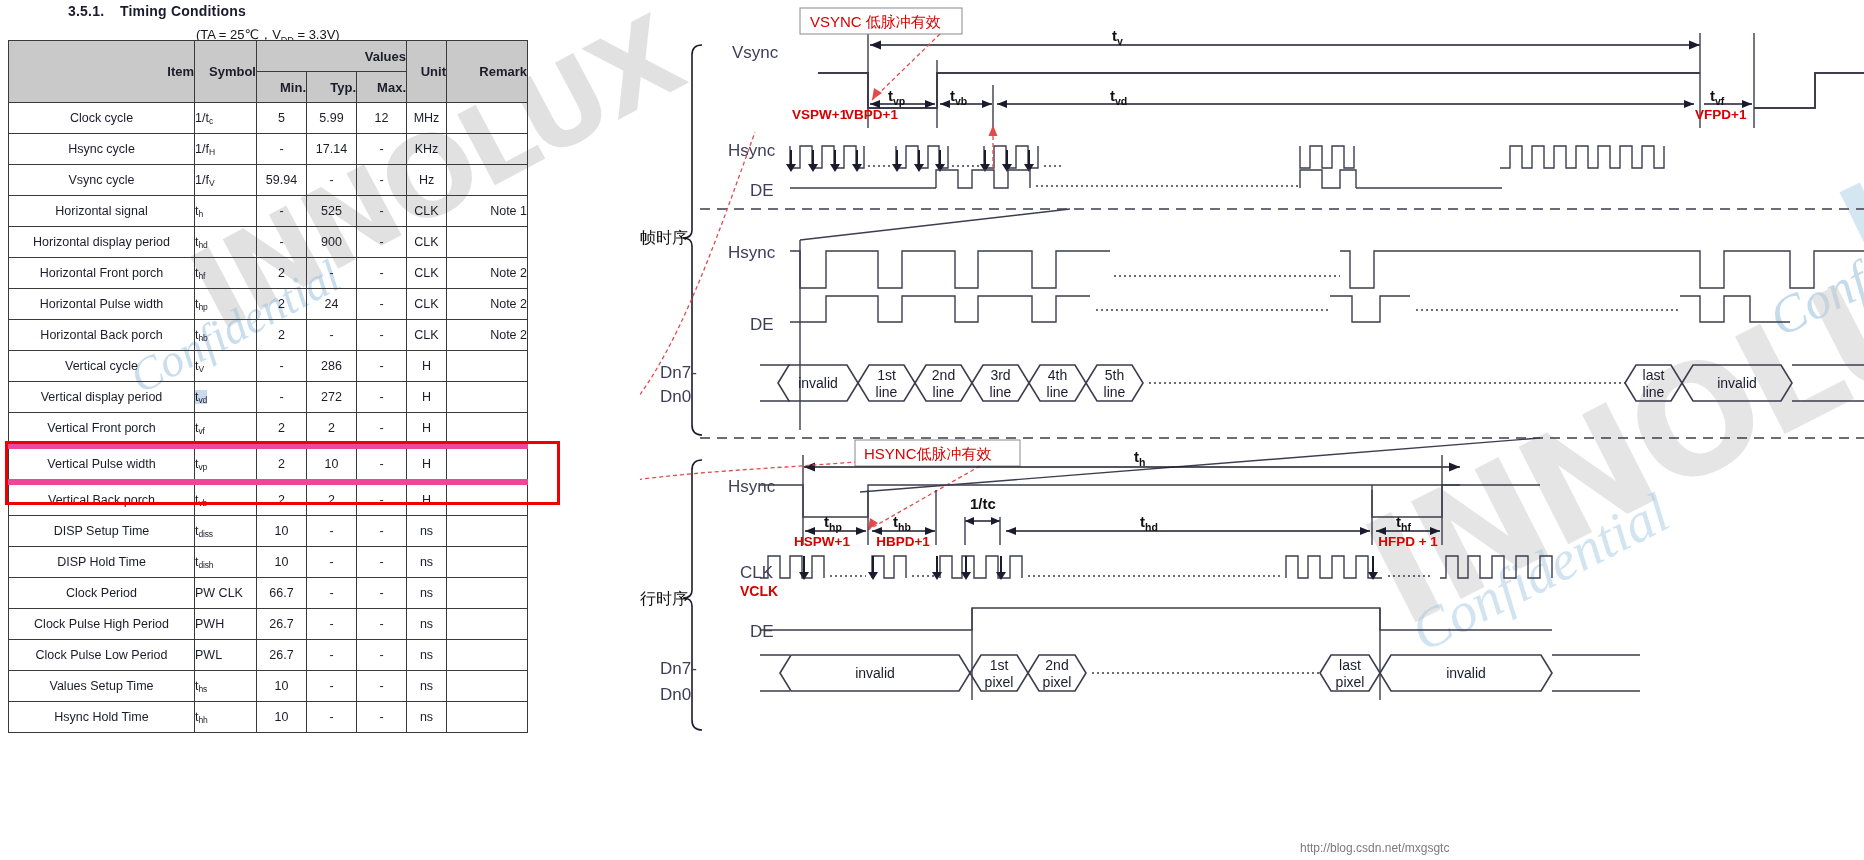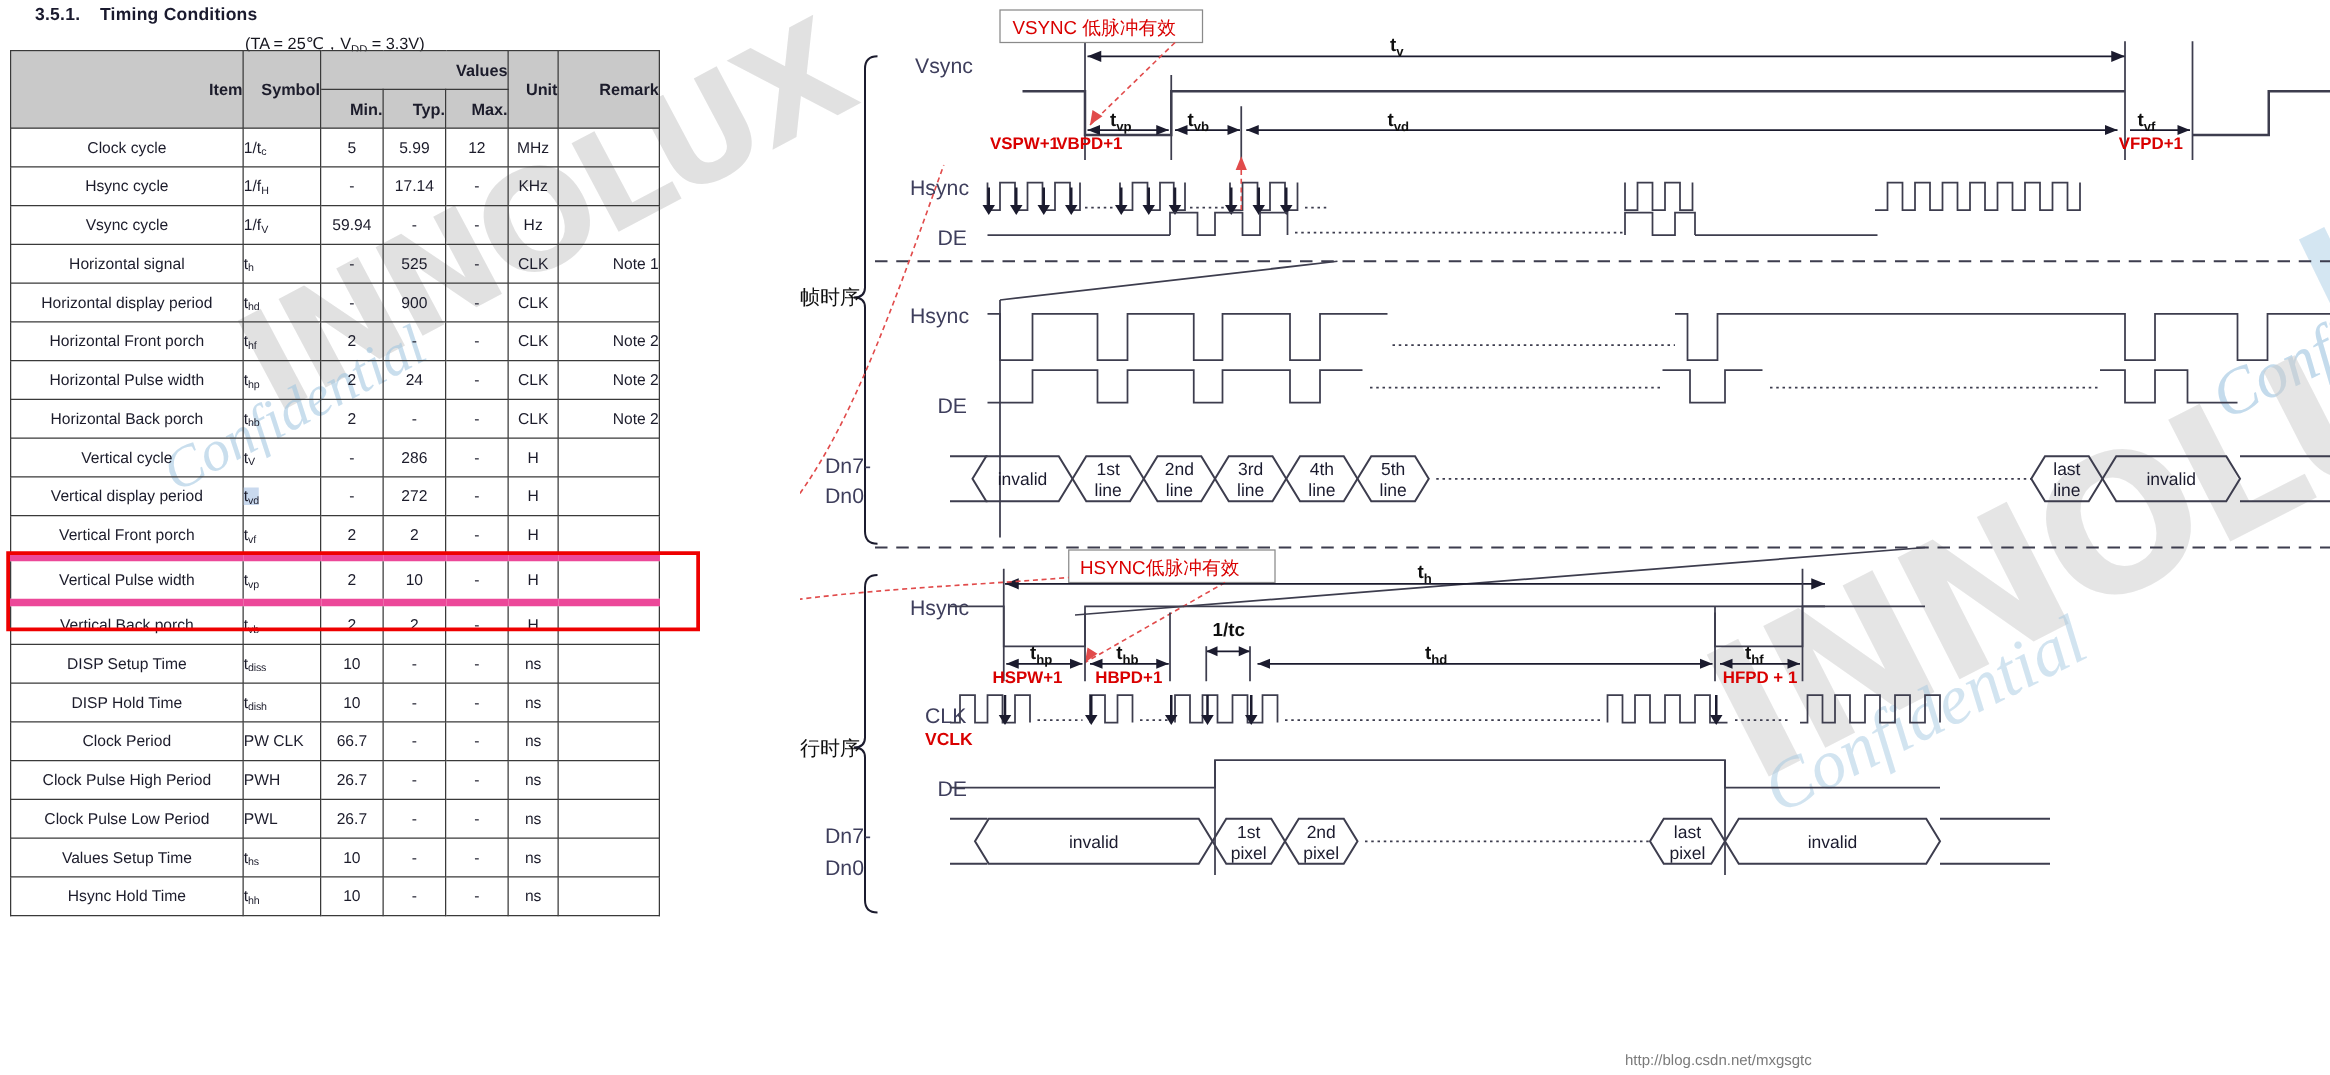--- a/index.html
+++ b/index.html
@@ -6,21 +6,21 @@
   body{width:1864px;height:860px;position:relative;overflow:hidden;
        font-family:"Liberation Sans","DejaVu Sans",sans-serif;color:#1a1a2e;}
 
   
   #page{position:relative;width:1864px;height:860px;}
   #left-pane{position:absolute;left:0;top:0;width:640px;height:860px;}
   #right-pane{position:absolute;left:640px;top:0;width:1224px;height:860px;}
 
   
   .sec-head{position:absolute;left:28px;top:3px;font-size:14px;font-weight:bold;letter-spacing:.2px;}
-  .sec-head .num{display:inline-block;width:52px;}
+  .sec-head .num{display:inline-block;width:52px;margin-left:40px;}
   .cond-line{position:absolute;left:196px;top:26px;font-size:13px;color:#15151e;}
   .cond-line sub{font-size:9px;}
 
   
   table.timing{position:absolute;left:8px;top:40px;border-collapse:collapse;
                width:519px;table-layout:fixed;background:transparent;}
   table.timing th,table.timing td{border:1px solid #3a3a3a;font-size:12.5px;
                color:#1c1c2b;padding:0;height:30px;}
   table.timing thead th{background:#c9c9c9;font-weight:bold;text-align:right;font-size:13px;}
   table.timing tbody td{background:transparent;}

